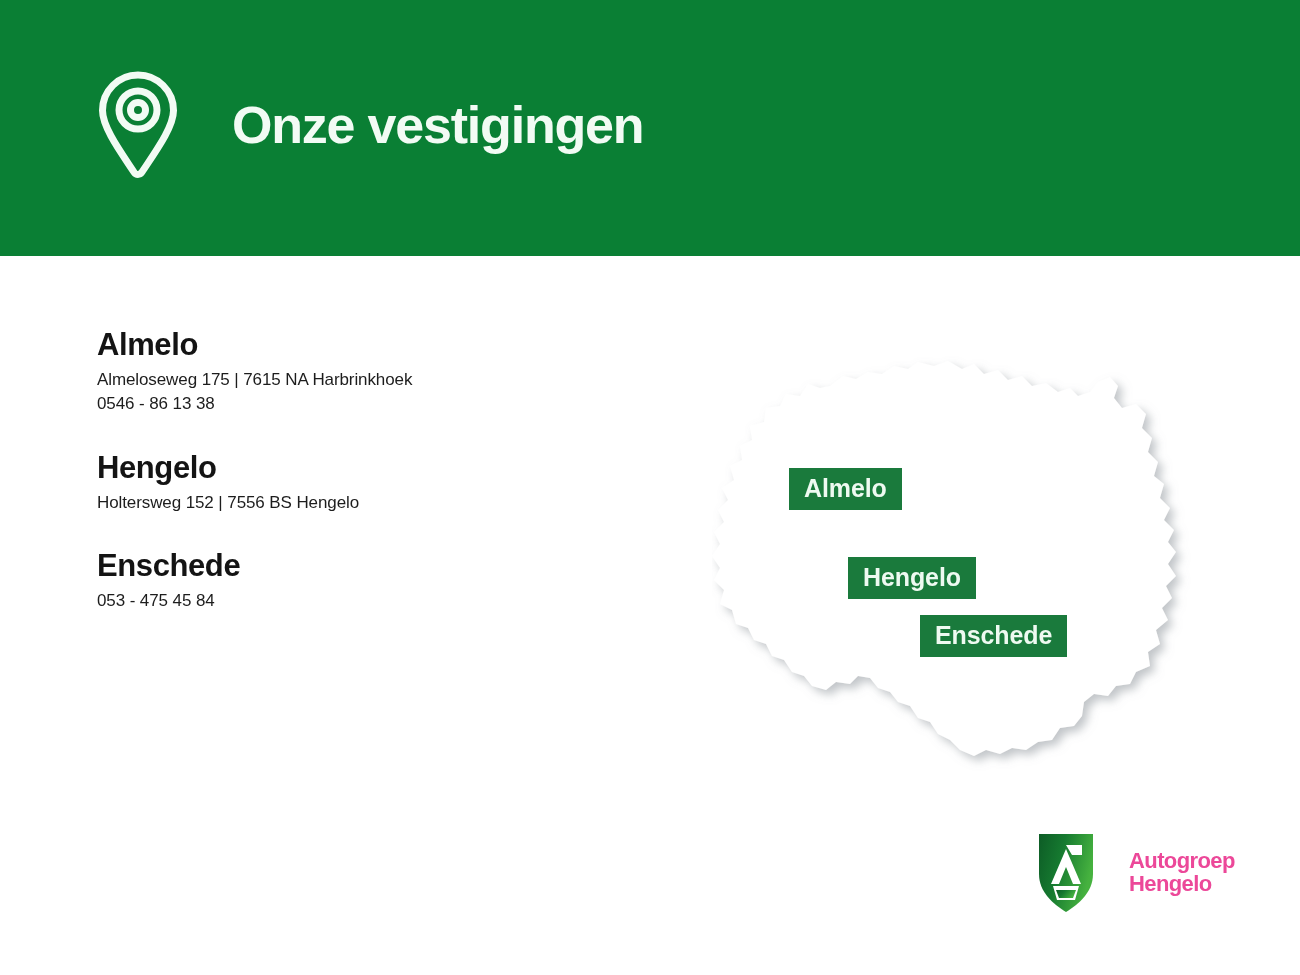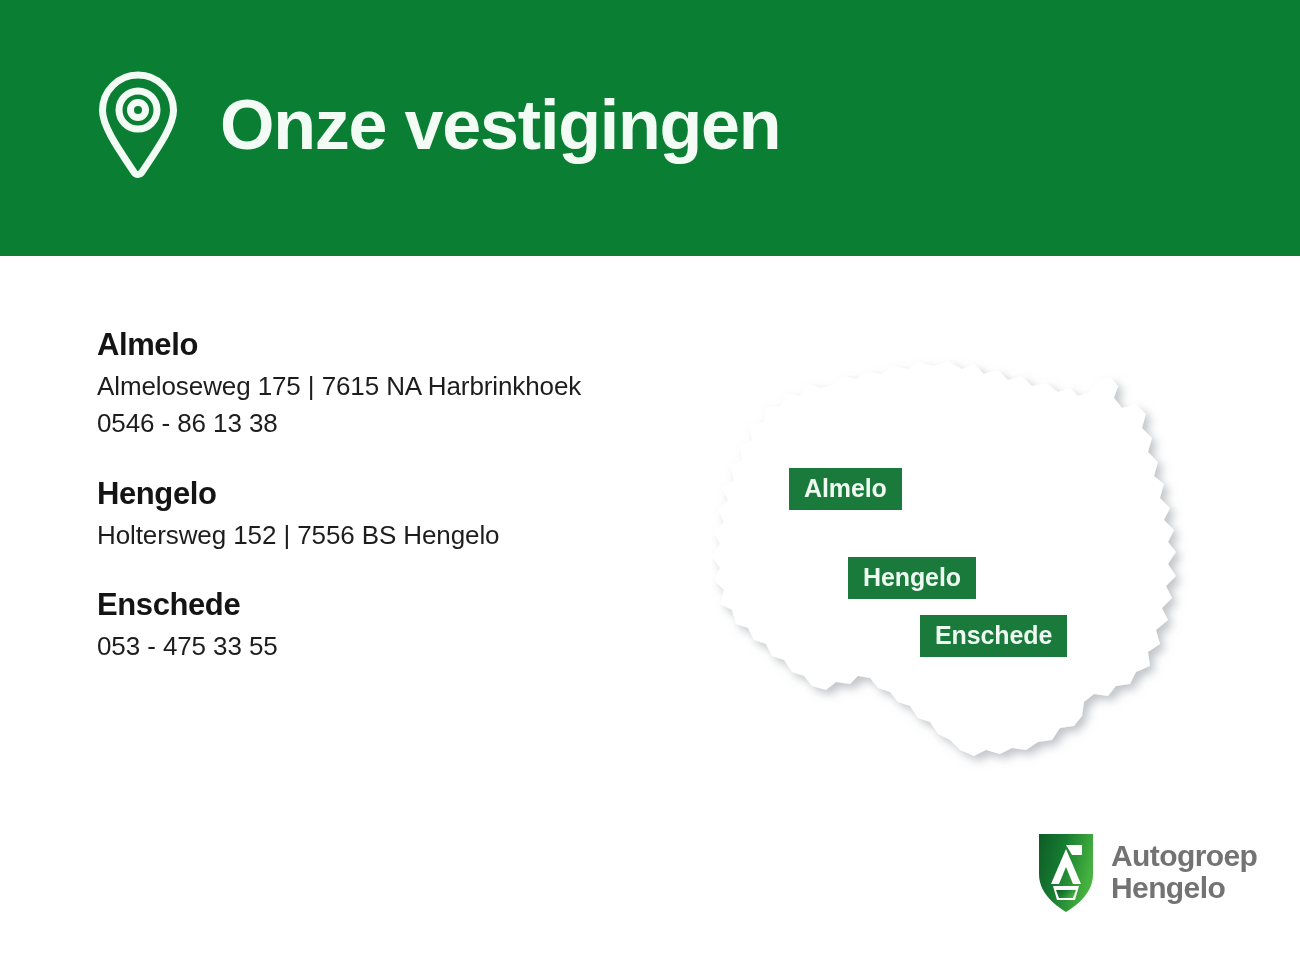--- a/index.html
+++ b/index.html
@@ -31,22 +31,22 @@
     padding-left: 96px;
   }
   .pin-icon {
     width: 84px;
     height: 112px;
     flex: 0 0 auto;
     display: block;
     margin-top: -6px;
   }
   .header-title {
-    margin-left: 40px;
-    font-size: 70px;
+    margin-left: 52px;
+    font-size: 52px;
     font-weight: 700;
     letter-spacing: -1.2px;
     color: #f2fbf4;
     line-height: 1;
     white-space: nowrap;
     margin-top: -6px;
   }
 
   
   .locations {
@@ -61,21 +61,21 @@
   .location-block:last-child { margin-bottom: 0; }
   .loc-name {
     font-size: 31px;
     font-weight: 700;
     letter-spacing: -0.4px;
     color: #141414;
     line-height: 1.22;
     margin: 0 0 4px 0;
   }
   .loc-line {
-    font-size: 26px;
+    font-size: 17px;
     font-weight: 400;
     color: #1d1d1d;
     line-height: 1.44;
     letter-spacing: -0.1px;
     white-space: nowrap;
   }
 
   
   .map-wrap {
     position: absolute;
@@ -117,26 +117,26 @@
     display: flex;
     align-items: center;
   }
   .logo-shield {
     width: 62px;
     height: 84px;
     display: block;
     flex: 0 0 auto;
   }
   .logo-text {
-    margin-left: 14px;
-    font-size: 30px;
+    margin-left: 32px;
+    font-size: 22px;
     font-weight: 700;
     letter-spacing: -0.6px;
     line-height: 1.06;
-    color: #737373;
+    color: #ec4899;
   }
   .logo-text span { display: block; }
 </style>
 </head>
 <body>
 
 <div class="header">
   <svg class="pin-icon" viewBox="0 0 84 112">
     <path d="M42 6 C22.4 6 6.5 21.9 6.5 41.5 C6.5 58 24 82 38.3 103.6 C39.9 106 43.9 106 45.6 103.6 C59.9 82 77.5 58 77.5 41.5 C77.5 21.9 61.6 6 42 6 Z" fill="none" stroke="#f2fbf4" stroke-width="7" stroke-linejoin="round"></path>
     <circle cx="42" cy="41" r="19" fill="none" stroke="#f2fbf4" stroke-width="7"></circle>
@@ -153,21 +153,21 @@
     <div class="loc-line">0546 - 86 13 38</div>
   </div>
 
   <div class="location-block">
     <div class="loc-name">Hengelo</div>
     <div class="loc-line">Holtersweg 152 | 7556 BS Hengelo</div>
   </div>
 
   <div class="location-block">
     <div class="loc-name">Enschede</div>
-    <div class="loc-line">053 - 475 33 55</div>
+    <div class="loc-line">053 - 475 45 84</div>
   </div>
 
 </div>
 
 <div class="map-wrap">
   <svg class="map-svg" viewBox="0 0 500 430">
     <defs>
       <filter id="mapshadow" x="-20%" y="-20%" width="150%" height="150%">
         <feDropShadow dx="5" dy="5" stdDeviation="5" flood-color="#8e949b" flood-opacity="0.55"></feDropShadow>
       </filter>

